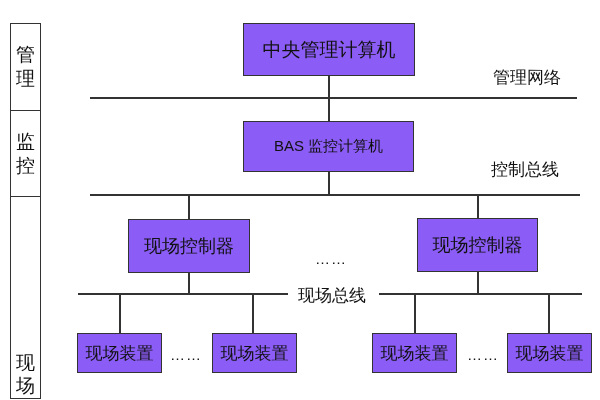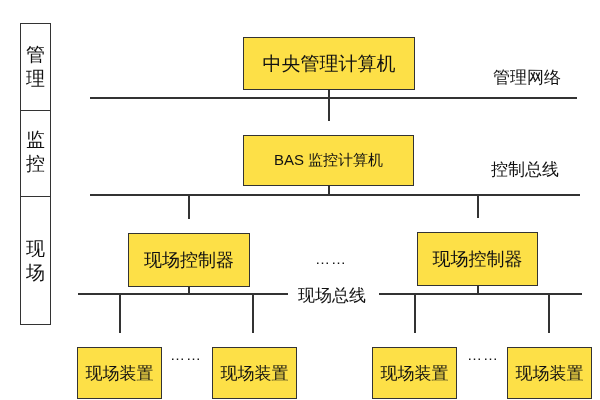--- a/index.html
+++ b/index.html
@@ -9,63 +9,62 @@
     height: 400px;
     background: #ffffff;
     font-family: "Liberation Sans", sans-serif;
     color: #111111;
     overflow: hidden;
   }
 
   
   #layer-bar {
     position: absolute;
-    left: 20px; top: 23px;
-    width: 31px; height: 302px;
+    left: 10px; top: 23px;
+    width: 31px; height: 376px;
     border: 1.5px solid #333;
     box-sizing: border-box;
     display: flex;
     flex-direction: column;
   }
   .layer-section {
     display: flex;
     align-items: center;
     justify-content: center;
     box-sizing: border-box;
   }
   .layer-section + .layer-section { border-top: 1.5px solid #333; }
   #layer-mgmt  { height: 86px; }
-  #layer-mon   { height: 86px; font-family: Liberation Mono, monospace; }
-  #layer-field { flex: 1; }
+  #layer-mon   { height: 86px; }
+  #layer-field { flex: 1; align-items: flex-end; }
   .layer-label {
     display: block;
     width: 1em;
     font-size: 19px;
     line-height: 1.25;
     word-break: break-all;
     text-align: center;
   }
 
   
   .node {
     position: absolute;
     border: 1.5px solid #333;
-    background: #fde047;
+    background: #8b5cf6;
     box-sizing: border-box;
     display: flex;
     align-items: center;
     justify-content: center;
     white-space: nowrap;
-    margin-top: 14px;
   }
   #box-central  { left: 243px; top: 23px;  width: 172px; height: 53px; font-size: 19px; }
   #box-bas      { left: 243px; top: 121px; width: 171px; height: 51px; font-size: 15px; }
   #box-fc-left  { left: 128px; top: 219px; width: 122px; height: 54px; font-size: 18px; }
   #box-fc-right { left: 417px; top: 218px; width: 121px; height: 54px; font-size: 18px; }
-  .device-box   { width: 85px; height: 52px; font-size: 17px; top: 333px; }
+  .device-box   { width: 85px; height: 40px; font-size: 17px; top: 333px; }
   #box-dev1 { left: 77px; }
   #box-dev2 { left: 212px; }
   #box-dev3 { left: 372px; }
   #box-dev4 { left: 507px; }
 
   
   .hline { position: absolute; height: 2px; background: #333; }
   .vline { position: absolute; width: 1.5px; background: #333; }
 
   #bus-mgmt    { left: 90px;  top: 97px;  width: 487px; }

